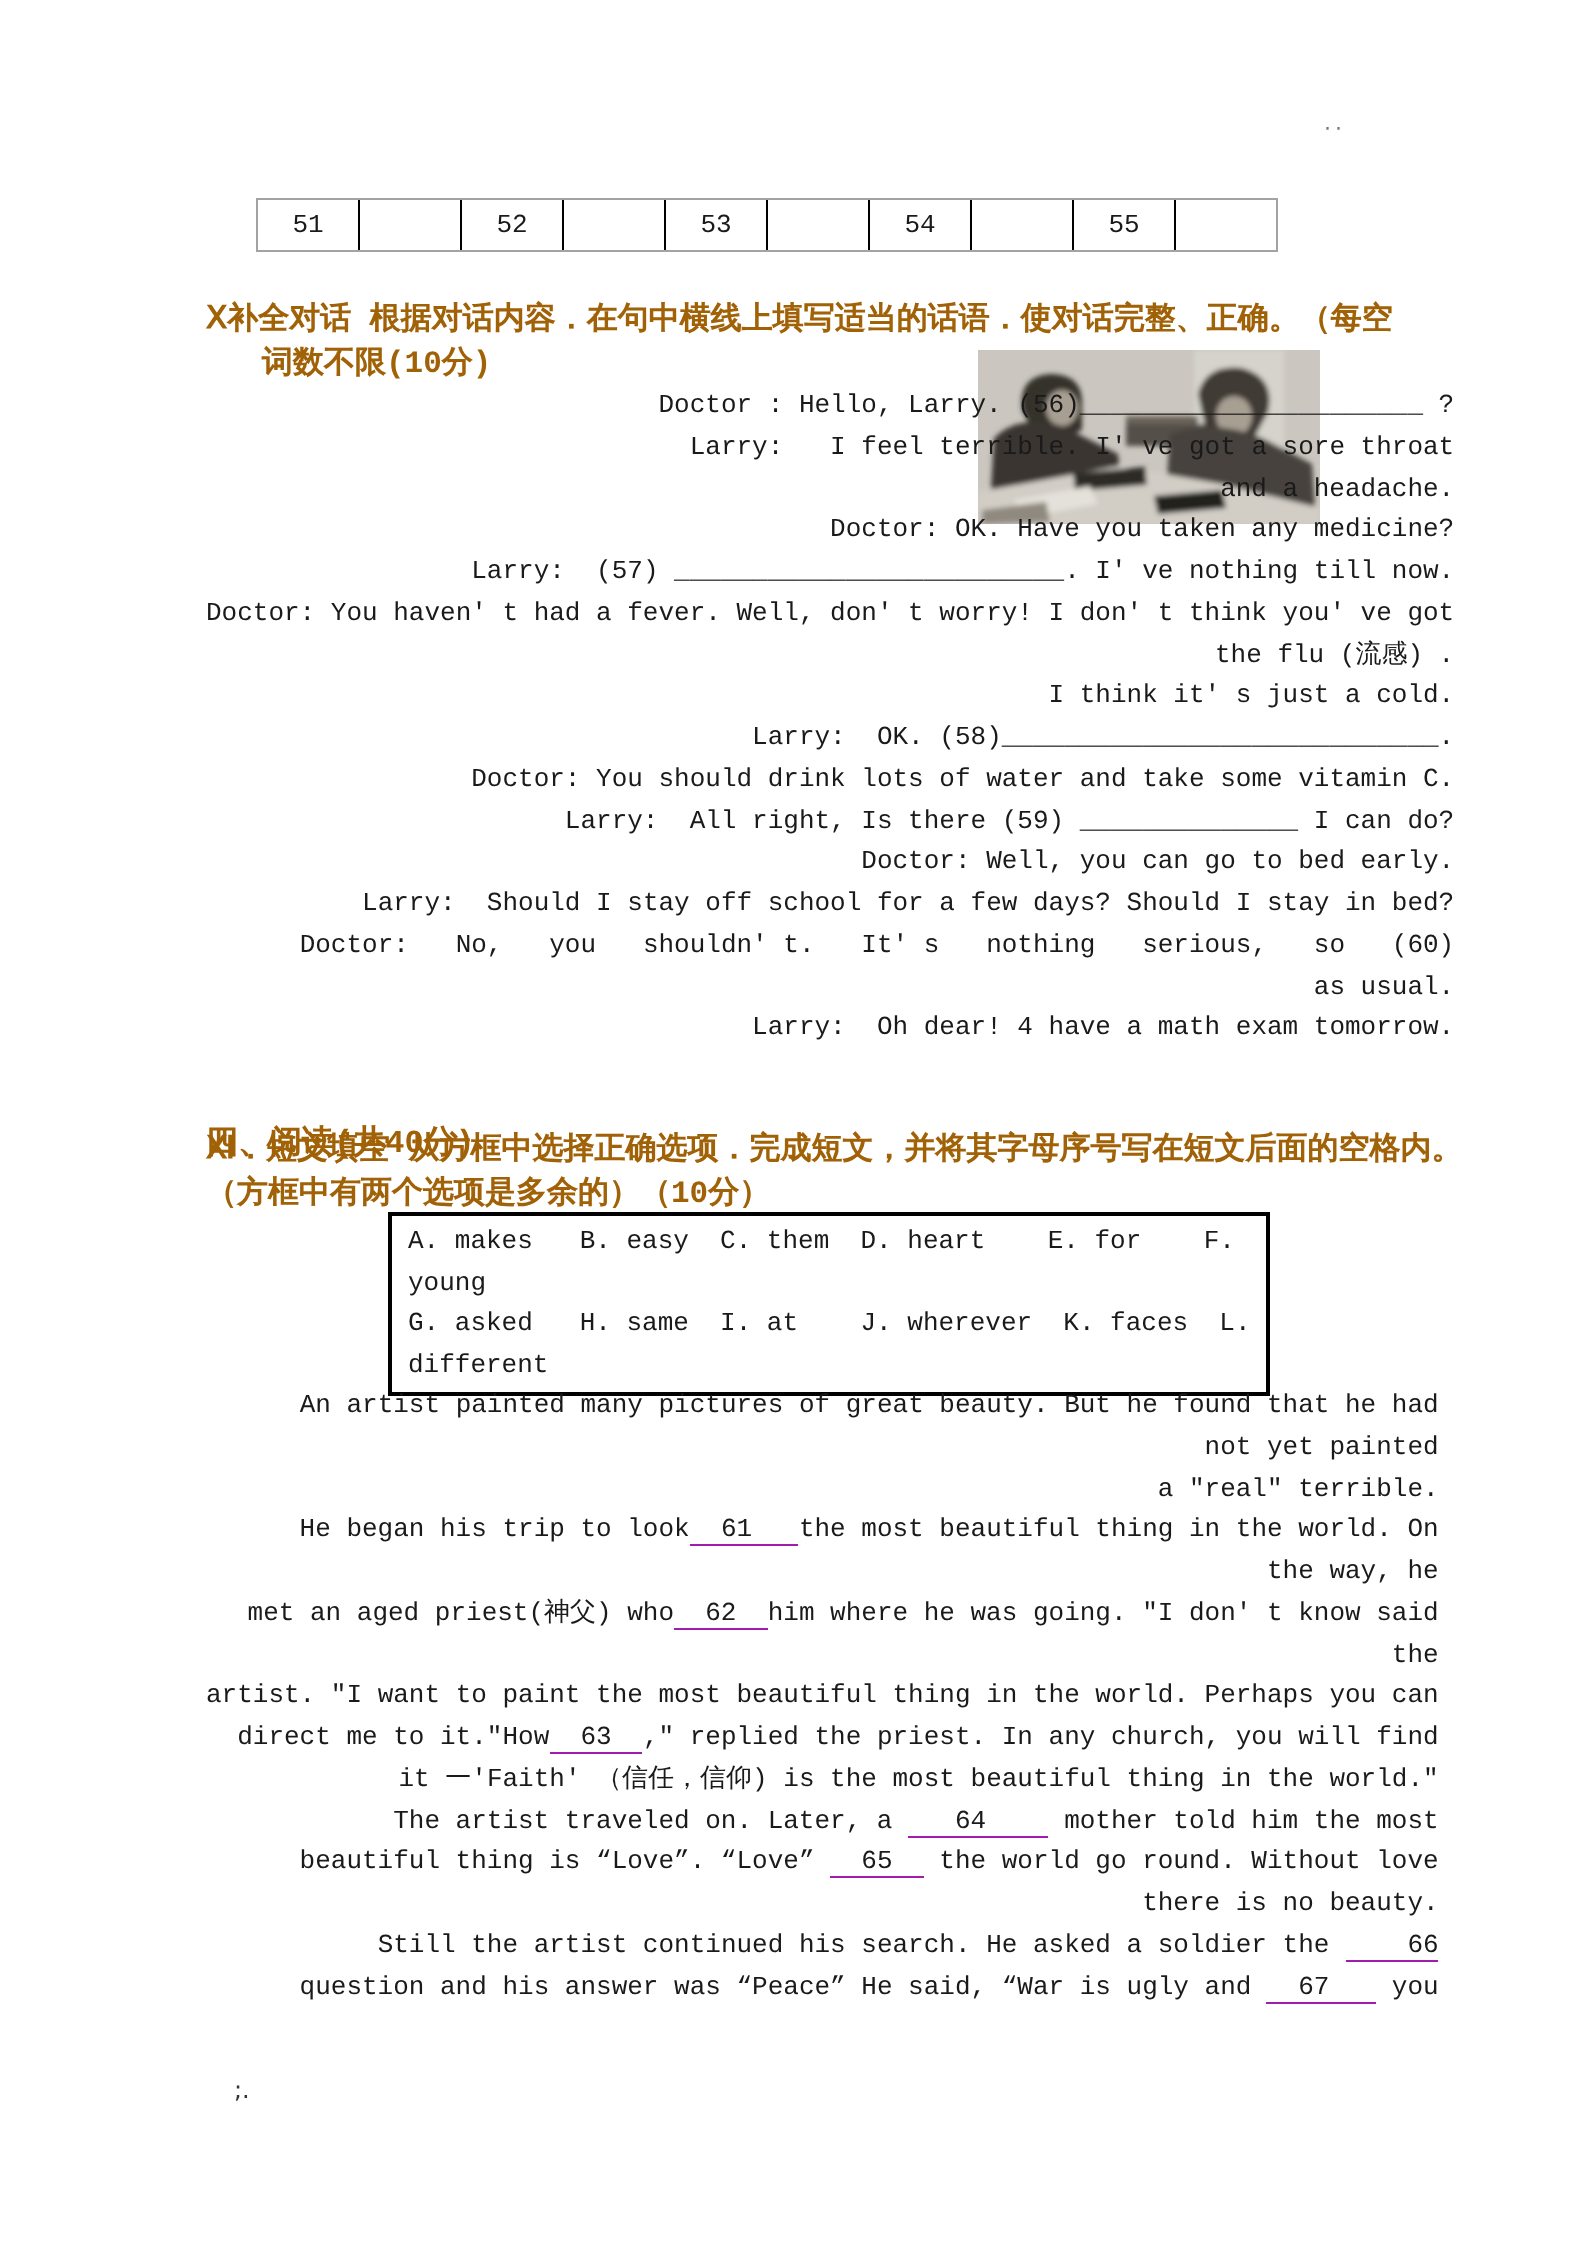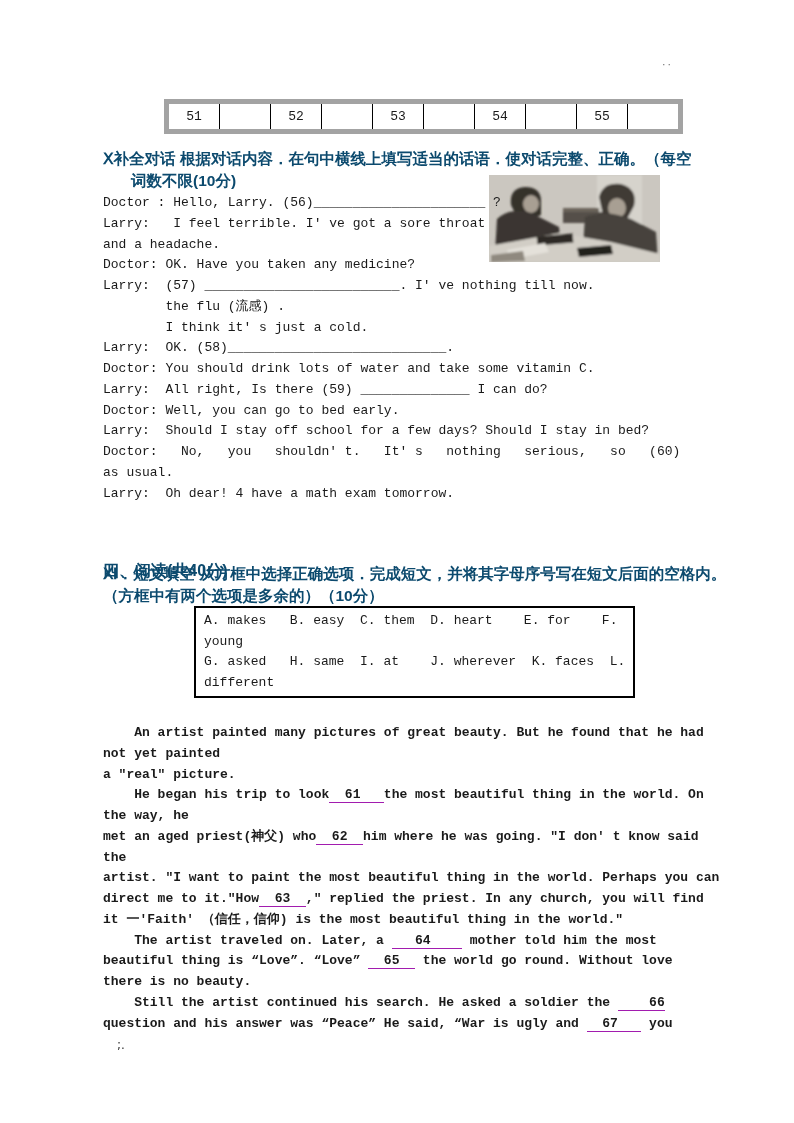--- a/index.html
+++ b/index.html
@@ -14,57 +14,57 @@
     overflow:hidden;
   }
   .mark{position:absolute;color:#777;font-family:"DejaVu Sans",sans-serif;}
   .mark.top-right{left:662px;top:58px;font-size:11px;letter-spacing:2px;}
   .mark.bottom-left{left:117px;top:1038px;font-size:12px;color:#333;}
 
   
   .answer-table{
     position:absolute;left:128px;top:99px;
     display:flex;
-    border:5px solid #a3a3a3;
+    border:1px solid #a3a3a3;
     height:25px;
-    margin-left:36px;
   }
   .answer-table .cell{
     width:50px;height:25px;
     border-right:1px solid #000;
     display:flex;align-items:center;justify-content:center;
     font-size:13px;
   }
   .answer-table .cell:last-child{border-right:none;}
 
   
   .zh-head{
     position:absolute;left:103px;
-    font-family:Liberation Sans, sans-serif;
-    font-weight:bold;font-size:15.5px;color:#0c4a6e;
+    font-family:Liberation Mono, monospace;
+    font-weight:bold;font-size:15.5px;color:#a16207;
     white-space:pre;
   }
   .hx-l1{top:149px;width:620px;}
   .hx-l2{top:171px;left:131px;}
   .h-four{top:541px;font-size:16px;margin-top:20px;}
   .hxi-l1{top:564px;}
   .hxi-l2{top:586px;}
 
   
   .photo{position:absolute;left:489px;top:175px;width:171px;height:87px;}
 
   
   .linesblock{position:absolute;left:103px;}
   .dialogue{top:193px;}
-  .passage{top:723px;font-weight:bold;}
+  .passage{top:693px;}
   .linesblock .ln{
     white-space:pre;
     line-height:20.75px;
     height:20.75px;
     font-size:13px;
+    text-align:right;
   }
   .linesblock .ln .u{
     border-bottom:1px solid #a21caf;
   }
 
   
   .wordbox{
     position:absolute;left:194px;top:606px;
     border:2px solid #000;
     padding:3px 8px;
@@ -123,20 +123,21 @@
       </g>
     </svg>
   </div>
 
   <div class="linesblock dialogue">
       <div class="ln">Doctor : Hello, Larry. (56)______________________ ?</div>
       <div class="ln">Larry:   I feel terrible. I' ve got a sore throat</div>
       <div class="ln">and a headache.</div>
       <div class="ln">Doctor: OK. Have you taken any medicine?</div>
       <div class="ln">Larry:  (57) _________________________. I' ve nothing till now.</div>
+      <div class="ln">Doctor: You haven' t had a fever. Well, don' t worry! I don' t think you' ve got</div>
       <div class="ln">        the flu (流感) .</div>
       <div class="ln">        I think it' s just a cold.</div>
       <div class="ln">Larry:  OK. (58)____________________________.</div>
       <div class="ln">Doctor: You should drink lots of water and take some vitamin C.</div>
       <div class="ln">Larry:  All right, Is there (59) ______________ I can do?</div>
       <div class="ln">Doctor: Well, you can go to bed early.</div>
       <div class="ln">Larry:  Should I stay off school for a few days? Should I stay in bed?</div>
       <div class="ln">Doctor:   No,   you   shouldn' t.   It' s   nothing   serious,   so   (60)</div>
       <div class="ln">as usual.</div>
       <div class="ln">Larry:  Oh dear! 4 have a math exam tomorrow.</div>
@@ -149,21 +150,21 @@
   <div class="wordbox">
       <div class="ln">A. makes   B. easy  C. them  D. heart    E. for    F.</div>
       <div class="ln">young</div>
       <div class="ln">G. asked   H. same  I. at    J. wherever  K. faces  L.</div>
       <div class="ln">different</div>
     </div>
 
   <div class="linesblock passage">
       <div class="ln">    An artist painted many pictures of great beauty. But he found that he had</div>
       <div class="ln">not yet painted</div>
-      <div class="ln">a ″real″ picture.</div>
+      <div class="ln">a ″real″ terrible.</div>
       <div class="ln"><span>    He began his trip to look</span><span class="u">  61   </span><span>the most beautiful thing in the world. On</span></div>
       <div class="ln">the way, he</div>
       <div class="ln"><span>met an aged priest(神父) who</span><span class="u">  62  </span><span>him where he was going. ″I don' t know said</span></div>
       <div class="ln">the</div>
       <div class="ln">artist. ″I want to paint the most beautiful thing in the world. Perhaps you can</div>
       <div class="ln"><span>direct me to it.″How</span><span class="u">  63  </span><span>,″ replied the priest. In any church, you will find</span></div>
       <div class="ln">it 一'Faith' （信任，信仰) is the most beautiful thing in the world.″</div>
       <div class="ln"><span>    The artist traveled on. Later, a </span><span class="u">   64    </span><span> mother told him the most</span></div>
       <div class="ln"><span>beautiful thing is “Love”. “Love” </span><span class="u">  65  </span><span> the world go round. Without love</span></div>
       <div class="ln">there is no beauty.</div>

